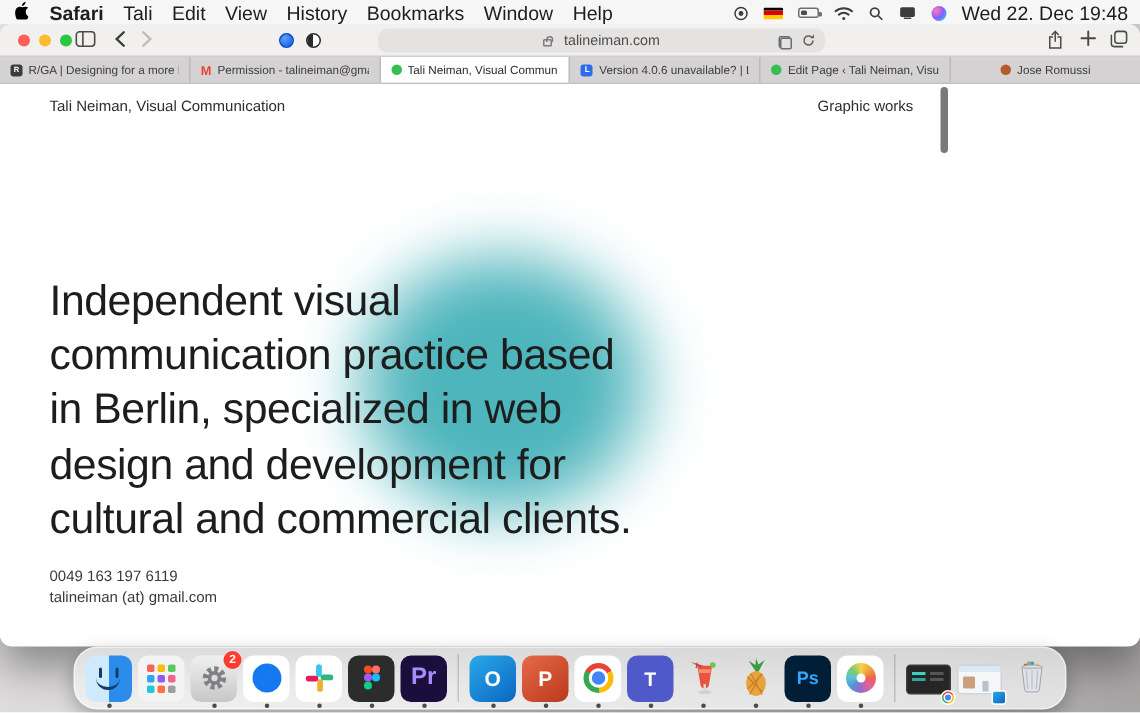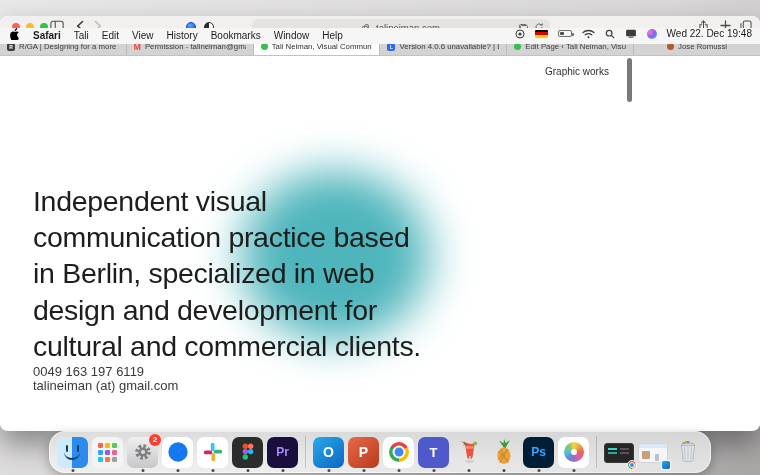--- a/index.html
+++ b/index.html
@@ -2,21 +2,21 @@
 <html><head>
 <meta charset="utf-8">
 <style>
   * { margin:0; padding:0; box-sizing:border-box; }
   html,body { width:760px; height:475px; overflow:hidden; font-family:"Liberation Sans", sans-serif; }
   .desktop { position:relative; width:760px; height:475px;
     background:linear-gradient(135deg,#e9e8e8 0%,#d9d7d7 55%,#a9a6a6 100%); }
 
   
   .menubar { position:absolute; top:0; left:0; width:100%; height:16px; background:#f7f6f6;
-    display:flex; align-items:flex-start; font-size:10px; color:#1d1d1f; z-index:30;margin-top:28px; }
+    display:flex; align-items:flex-end; font-size:13px; color:#1d1d1f; z-index:30; }
   .mb-left { display:flex; align-items:center; gap:13px; padding-left:10px; }
   .mb-left .mi { cursor:default; }
   .mb-app { font-weight:700; }
   .mb-right { margin-left:auto; display:flex; align-items:center; gap:10px; padding-right:8px; }
   .mb-right svg, .mb-right .st-ic { display:block; }
   .flag { width:13px; height:8px; display:flex; flex-direction:column; border-radius:1px; overflow:hidden; }
   .flag i { flex:1; }
   .flag i:nth-child(1){background:#000;} .flag i:nth-child(2){background:#d00;} .flag i:nth-child(3){background:#ffce00;}
   .battery { position:relative; width:14px; height:7px; border:1px solid #6f6f6f; border-radius:2px; }
   .battery::before { content:""; position:absolute; left:1px; top:1px; bottom:1px; width:35%; background:#4c4c4c; border-radius:1px; }
@@ -68,21 +68,21 @@
 
   
   .page { position:relative; height:374px; background:#fff; overflow:hidden; }
   .site-title { position:absolute; left:33px; top:10px; font-size:10px; color:#2e2e2e; z-index:3; }
   .nav-link { position:absolute; left:545px; top:10px; font-size:10px; color:#2e2e2e; z-index:3; cursor:pointer; }
   .blob { position:absolute; left:175px; top:55px; width:320px; height:290px; border-radius:50%;
     background:radial-gradient(50% 50% at 50% 50%, #4eb5bc 0%, #4eb5bc 42%, rgba(78,181,188,0) 74%);
     filter:blur(16px); z-index:1; }
   .hero { position:absolute; left:33px; top:127px; z-index:2; }
   .hero div { font-size:28.5px; line-height:36.2px; color:#1d1d1d; letter-spacing:-0.3px; white-space:nowrap; }
-  .contact { position:absolute; left:33px; top:309px; z-index:2; font-size:13px; line-height:13.5px; color:#3a3a3a; }
+  .contact { position:absolute; left:33px; top:322px; z-index:2; font-size:10px; line-height:13.5px; color:#3a3a3a; }
   .scroll-thumb { position:absolute; left:627px; top:2px; width:5px; height:44px; border-radius:3px; background:#7a7a7a; z-index:4; }
 
   
   .dock { position:absolute; left:50%; bottom:2px; transform:translateX(-50%); z-index:40;
     display:flex; align-items:center; gap:4px; padding:4px 7px; border-radius:16px;
     background:rgba(246,245,245,0.74); border:1px solid rgba(255,255,255,0.5);
     box-shadow:0 4px 12px rgba(0,0,0,0.28); }
   .dock-item { position:relative; width:31px; height:31px; }
   .ic { width:31px; height:31px; border-radius:7px; overflow:hidden; position:relative;
     display:flex; align-items:center; justify-content:center; }
@@ -102,21 +102,21 @@
   .lp { display:grid; grid-template-columns:repeat(3,5px); grid-auto-rows:5px; gap:2px; }
   .lp i { border-radius:1.2px; }
   .lp i:nth-child(1){background:#f5655b;} .lp i:nth-child(2){background:#fbbc05;} .lp i:nth-child(3){background:#58c95c;}
   .lp i:nth-child(4){background:#30a7f5;} .lp i:nth-child(5){background:#8e5cf0;} .lp i:nth-child(6){background:#f06292;}
   .lp i:nth-child(7){background:#26c6da;} .lp i:nth-child(8){background:#ff7043;} .lp i:nth-child(9){background:#9e9e9e;}
   .settings { background:linear-gradient(#f0f0f0,#c7c7c9); }
   .safari-tile { background:#fff; }
   .slack-tile { background:#fff; }
   .figma-tile { background:#2c2c2c; }
   .glyph-tile { font-weight:700; }
-  .premiere { background:#1a0e3c; color:#a78bfa; font-size:12px; }
+  .premiere { background:#1a0e3c; color:#a78bfa; font-size:16px; }
   .photoshop { background:#001e36; color:#30a8ff; font-size:12px; }
   .outlook { background:linear-gradient(140deg,#29a9ea,#0b66c2); color:#fff; font-size:14px; font-weight:800; }
   .powerpoint { background:linear-gradient(140deg,#e8684a,#b93a1b); color:#fff; font-size:14px; font-weight:800; }
   .teams { background:#5059c9; color:#fff; font-size:13px; font-weight:800; }
   .chrome-tile { background:#fff; }
   .chrome-ball { width:20px; height:20px; border-radius:50%; position:relative;
     background:conic-gradient(from 300deg, #ea4335 0 120deg, #fbbc05 0 240deg, #34a853 0 360deg); }
   .chrome-ball::after { content:""; position:absolute; left:50%; top:50%; transform:translate(-50%,-50%);
     width:9px; height:9px; border-radius:50%; background:#4285f4; border:2px solid #fff; }
   .photos-tile { background:#fff; }
@@ -282,20 +282,21 @@
         <span class="tab-label">Edit Page ‹ Tali Neiman, Visual...</span>
       </div>
       <div class="tab">
         <span class="fav fav-dot dot-orange"></span>
         <span class="tab-label">Jose Romussi</span>
       </div>
     </div>
 
     <div class="page">
       <div class="blob"></div>
+      <div class="site-title">Tali Neiman, Visual Communication</div>
       <div class="nav-link">Graphic works</div>
       <div class="hero">
         <div>Independent visual</div>
         <div>communication practice based</div>
         <div>in Berlin, specialized in web</div>
         <div>design and development for</div>
         <div>cultural and commercial clients.</div>
       </div>
       <div class="contact">
         <div>0049 163 197 6119</div>

